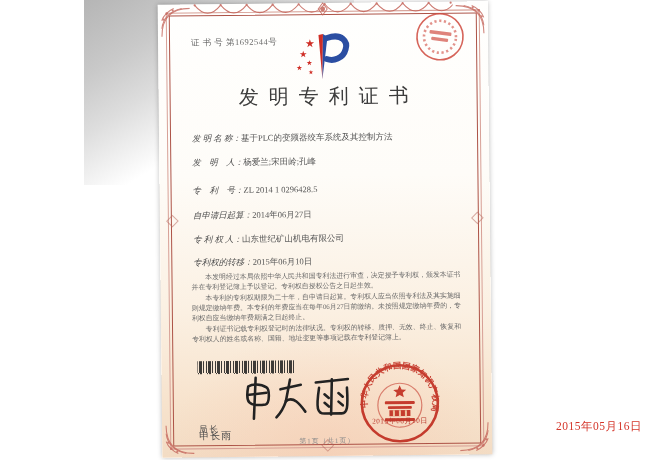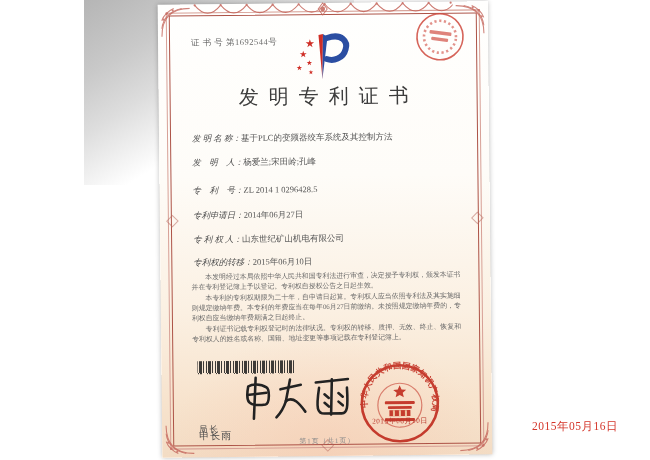--- a/index.html
+++ b/index.html
@@ -40,21 +40,21 @@
   .body-text p{margin:0 0 1px 0;text-indent:2em;}
   .barcode{position:absolute;left:36px;top:357px;width:98px;height:13px;opacity:.85;
            background:repeating-linear-gradient(90deg,#1c1c1c 0 1px,transparent 1px 2px,#1c1c1c 2px 4.5px,transparent 4.5px 6px,#1c1c1c 6px 6.8px,transparent 6.8px 9px);}
   .signer-title{position:absolute;left:37px;top:388px;font-size:8.5px;color:#4a4a4a;letter-spacing:2px;margin-top:32px;}
   .signer-name{position:absolute;left:37px;top:425px;font-size:10px;color:#4a4a4a;letter-spacing:1px;}
   .signature{position:absolute;left:78px;top:370px;width:118px;height:50px;}
   .seal{position:absolute;left:196px;top:359px;width:84px;height:84px;opacity:.92;mix-blend-mode:multiply;}
   .seal-date{position:absolute;left:196px;top:414px;width:84px;text-align:center;font-size:7.2px;
              color:#b9372b;letter-spacing:.5px;white-space:nowrap;}
   .page-num{position:absolute;left:0;right:0;top:433px;text-align:center;font-size:6.8px;color:#8a8a8a;letter-spacing:1px;}
-  .watermark-date{position:absolute;left:532px;top:419px;font-size:11.5px;color:#d4352a;letter-spacing:.5px;white-space:nowrap;}
+  .watermark-date{position:absolute;left:556px;top:419px;font-size:11.5px;color:#d4352a;letter-spacing:.5px;white-space:nowrap;}
 </style>
 </head>
 <body>
 
 <div class="stage">
 
   <svg width="0" height="0" style="position:absolute">
     <symbol id="lace-corner" viewBox="0 0 30 30">
       <g fill="none" stroke="#c4645a" stroke-width="1.1">
         <path d="M1,29 Q1,1 29,1"></path>
@@ -132,21 +132,21 @@
       <circle cx="26" cy="26" r="16" fill="none" stroke="#cf4a3e" stroke-width="2.6" stroke-dasharray="2.2,2.6" opacity=".7"></circle>
       <rect x="15" y="20.5" width="22" height="3.4" rx="1" fill="#cf4a3e" opacity=".8"></rect>
       <rect x="17.5" y="27" width="17" height="3.2" rx="1" fill="#cf4a3e" opacity=".8"></rect>
     </svg>
 
     <div class="title">发明专利证书</div>
 
     <div class="field f0"><span class="lbl">发 明 名 称：</span><span class="val">基于PLC的变频器绞车系统及其控制方法</span></div>
     <div class="field f1"><span class="lbl">发　明　人：</span><span class="val">杨爱兰;宋田岭;孔峰</span></div>
     <div class="field f2"><span class="lbl">专　利　号：</span><span class="val">ZL 2014 1 0296428.5</span></div>
-    <div class="field f3"><span class="lbl">专利申请日：</span><span class="val">2014年06月27日</span></div>
+    <div class="field f3"><span class="lbl">自申请日起算：</span><span class="val">2014年06月27日</span></div>
     <div class="field f4"><span class="lbl">专 利 权 人：</span><span class="val">山东世纪矿山机电有限公司</span></div>
     <div class="field f5"><span class="lbl">专利权的转移：</span><span class="val">2015年06月10日</span></div>
 
     <div class="body-text">
       <p>本发明经过本局依照中华人民共和国专利法进行审查，决定授予专利权，颁发本证书并在专利登记簿上予以登记。专利权自授权公告之日起生效。</p>
       <p>本专利的专利权期限为二十年，自申请日起算。专利权人应当依照专利法及其实施细则规定缴纳年费。本专利的年费应当在每年06月27日前缴纳。未按照规定缴纳年费的，专利权自应当缴纳年费期满之日起终止。</p>
       <p>专利证书记载专利权登记时的法律状况。专利权的转移、质押、无效、终止、恢复和专利权人的姓名或名称、国籍、地址变更等事项记载在专利登记簿上。</p>
     </div>
 
     <div class="barcode"></div>

